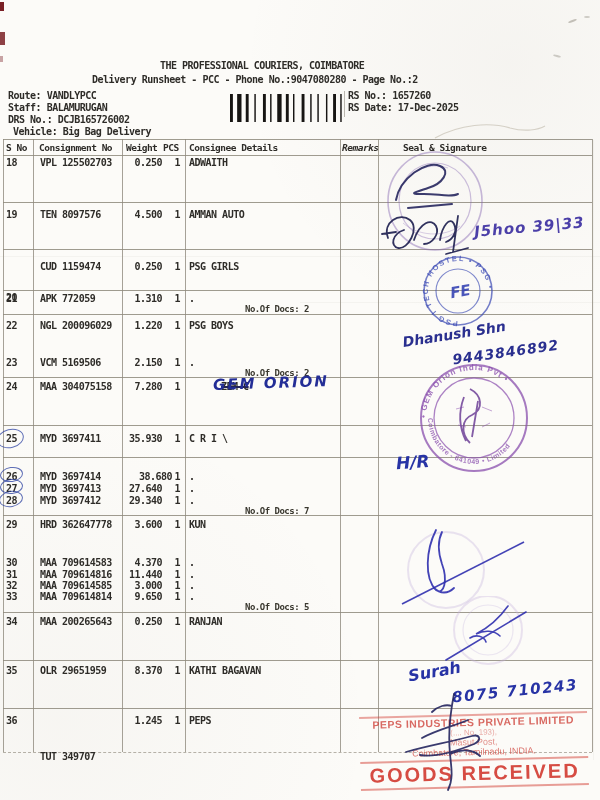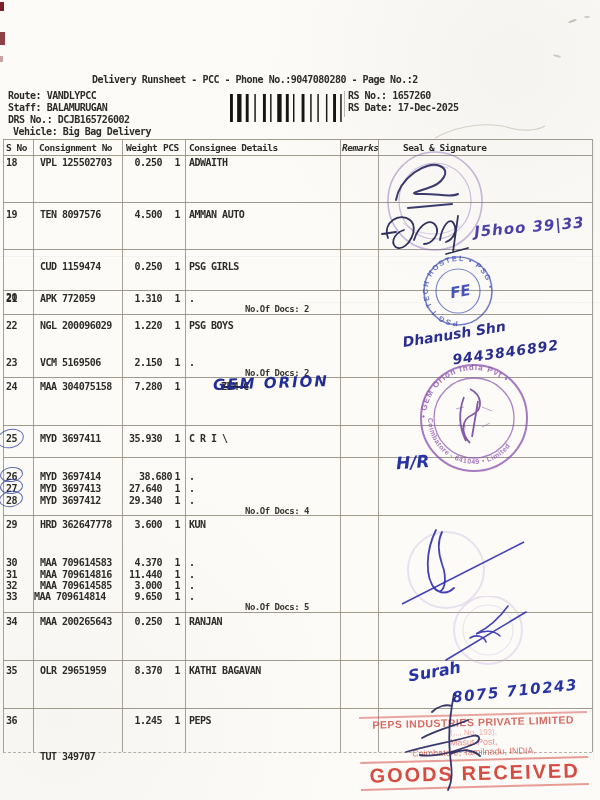--- a/index.html
+++ b/index.html
@@ -44,20 +44,21 @@
   <div class="edge-mark" style="top:2px;width:4px;height:9px;"></div>
   <div class="edge-mark" style="top:32px;width:5px;height:13px;opacity:.85;"></div>
   <div class="edge-mark" style="top:56px;width:3px;height:6px;opacity:.4;"></div>
   <div class="speck" style="left:568px;top:20px;width:9px;height:2px;opacity:.5;transform:rotate(-20deg);"></div>
   <div class="speck" style="left:584px;top:16px;width:6px;height:2px;opacity:.4;"></div>
   <div class="speck" style="left:553px;top:55px;width:8px;height:2px;opacity:.4;transform:rotate(15deg);"></div>
   <div class="crease" style="left:0;top:256px;width:600px;height:1px;"></div>
   <div class="crease" style="left:300px;top:302px;width:300px;height:1px;"></div>
   <div class="crease" style="left:593px;top:140px;width:1px;height:620px;"></div>
 
+  <div class="print" style="left:160px;top:60px;">THE PROFESSIONAL COURIERS, COIMBATORE</div>
   <div class="print" style="left:92px;top:74px;">Delivery Runsheet - PCC - Phone No.:9047080280 - Page No.:2</div>
 
   <div class="print" style="left:8px;top:90px;"><span>Route:</span> <span>VANDLYPCC</span></div>
   <div class="print" style="left:8px;top:102px;"><span>Staff:</span> <span>BALAMURUGAN</span></div>
   <div class="print" style="left:8px;top:114px;"><span>DRS No.:</span> <span>DCJB165726002</span></div>
   <div class="print" style="left:13px;top:126px;"><span>Vehicle:</span> <span>Big Bag Delivery</span></div>
 
   <svg class="stamp-svg" id="barcode" style="left:230px;top:94px;" width="114" height="28" viewBox="0 0 114 28">
       <rect x="0" y="0" width="2.9" height="28" fill="#171513"></rect>
       <rect x="7.1499999999999995" y="0" width="4.35" height="28" fill="#171513"></rect>
@@ -169,21 +170,21 @@
       <div class="print " style="left: 6px; top: 483px;">27</div>
       <div class="print " style="left: 40px; top: 483px;">MYD 3697413</div>
       <div class="print " style="left: 118px; top: 483px; width: 44px; text-align: right;">27.640</div>
       <div class="print " style="left: 158px; top: 483px; width: 22px; text-align: right;">1</div>
       <div class="print " style="left: 189px; top: 483px;">.</div>
       <div class="print " style="left: 6px; top: 495px;">28</div>
       <div class="print " style="left: 40px; top: 495px;">MYD 3697412</div>
       <div class="print " style="left: 118px; top: 495px; width: 44px; text-align: right;">29.340</div>
       <div class="print " style="left: 158px; top: 495px; width: 22px; text-align: right;">1</div>
       <div class="print " style="left: 189px; top: 495px;">.</div>
-      <div class="print docs" style="left: 245px; top: 506px;">No.Of Docs: 4</div>
+      <div class="print docs" style="left: 245px; top: 506px;">No.Of Docs: 7</div>
       <div class="print " style="left: 6px; top: 519px;">29</div>
       <div class="print " style="left: 40px; top: 519px;">HRD 362647778</div>
       <div class="print " style="left: 118px; top: 519px; width: 44px; text-align: right;">3.600</div>
       <div class="print " style="left: 158px; top: 519px; width: 22px; text-align: right;">1</div>
       <div class="print " style="left: 189px; top: 519px;">KUN</div>
       <div class="print " style="left: 6px; top: 557px;">30</div>
       <div class="print " style="left: 40px; top: 557px;">MAA 709614583</div>
       <div class="print " style="left: 118px; top: 557px; width: 44px; text-align: right;">4.370</div>
       <div class="print " style="left: 158px; top: 557px; width: 22px; text-align: right;">1</div>
       <div class="print " style="left: 189px; top: 557px;">.</div>
@@ -191,21 +192,21 @@
       <div class="print " style="left: 40px; top: 569px;">MAA 709614816</div>
       <div class="print " style="left: 118px; top: 569px; width: 44px; text-align: right;">11.440</div>
       <div class="print " style="left: 158px; top: 569px; width: 22px; text-align: right;">1</div>
       <div class="print " style="left: 189px; top: 569px;">.</div>
       <div class="print " style="left: 6px; top: 580px;">32</div>
       <div class="print " style="left: 40px; top: 580px;">MAA 709614585</div>
       <div class="print " style="left: 118px; top: 580px; width: 44px; text-align: right;">3.000</div>
       <div class="print " style="left: 158px; top: 580px; width: 22px; text-align: right;">1</div>
       <div class="print " style="left: 189px; top: 580px;">.</div>
       <div class="print " style="left: 6px; top: 591px;">33</div>
-      <div class="print " style="left: 34px; top: 591px;">MAA 709614814</div>
+      <div class="print " style="left: 40px; top: 591px;">MAA 709614814</div>
       <div class="print " style="left: 118px; top: 591px; width: 44px; text-align: right;">9.650</div>
       <div class="print " style="left: 158px; top: 591px; width: 22px; text-align: right;">1</div>
       <div class="print " style="left: 189px; top: 591px;">.</div>
       <div class="print docs" style="left: 245px; top: 602px;">No.Of Docs: 5</div>
       <div class="print " style="left: 6px; top: 616px;">34</div>
       <div class="print " style="left: 40px; top: 616px;">MAA 200265643</div>
       <div class="print " style="left: 118px; top: 616px; width: 44px; text-align: right;">0.250</div>
       <div class="print " style="left: 158px; top: 616px; width: 22px; text-align: right;">1</div>
       <div class="print " style="left: 189px; top: 616px;">RANJAN</div>
       <div class="print " style="left: 6px; top: 665px;">35</div>

